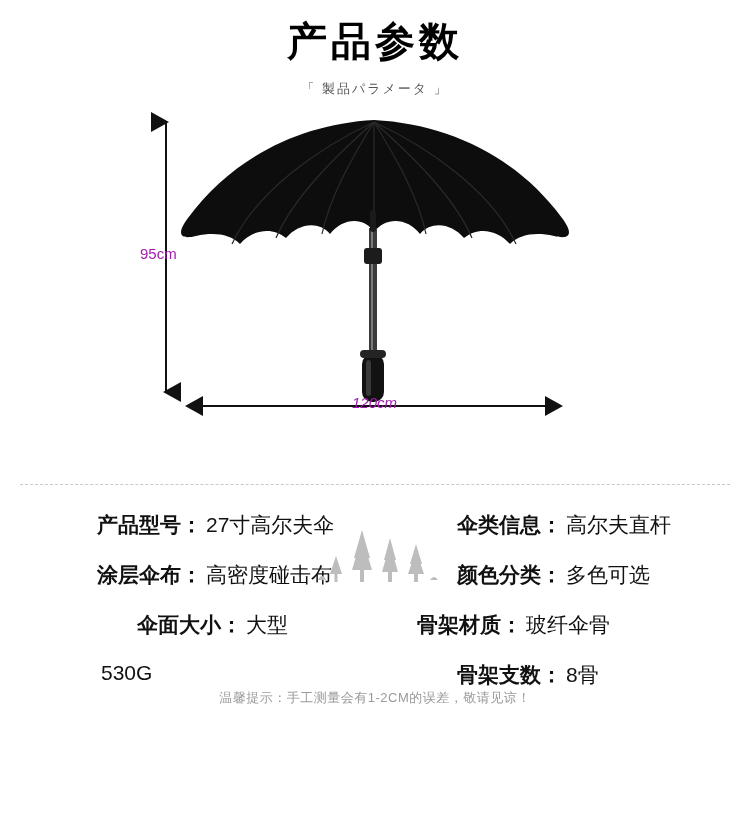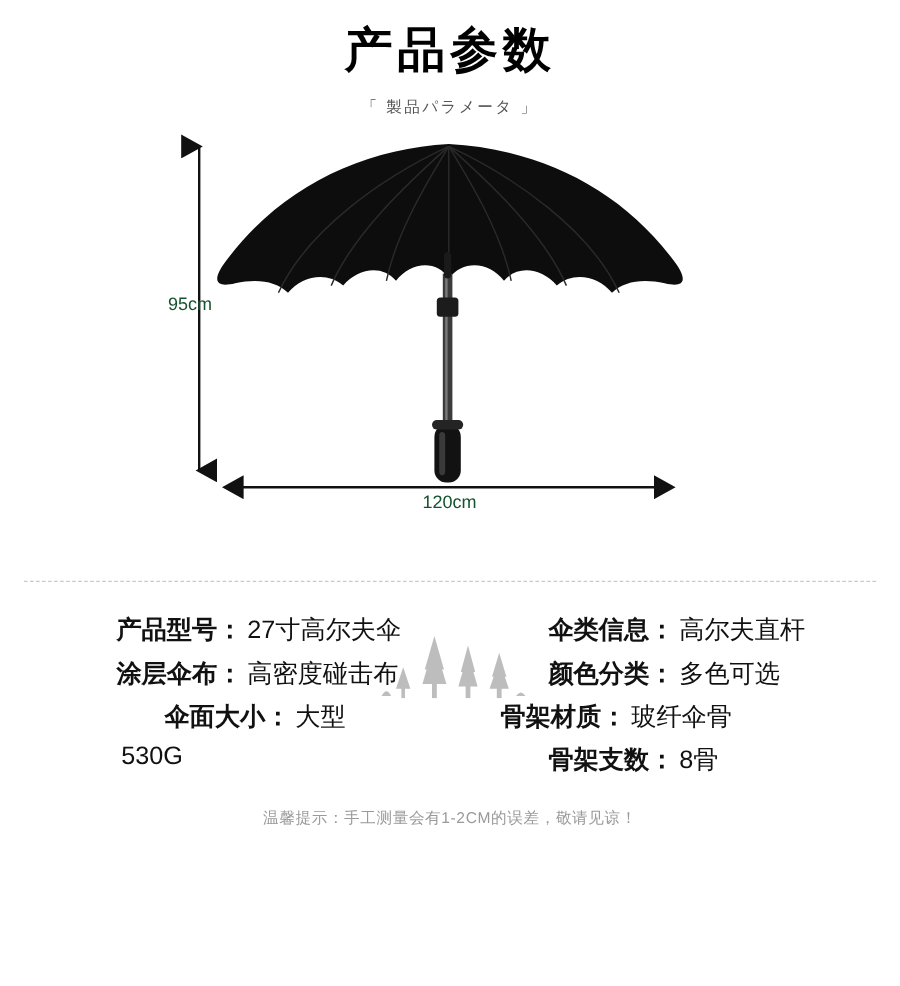--- a/index.html
+++ b/index.html
@@ -51,46 +51,47 @@
     margin-top: 12px;
   }
 
   .figure svg {
     display: block;
   }
 
   .dim-label {
     position: absolute;
     font-size: 15px;
-    color: #14532d;
+    color: #a21caf;
     font-family: "Liberation Sans", sans-serif;
   }
   .dim-height-label {
     left: 140px;
     top: 135px;
   }
   .dim-width-label {
     left: 352px;
-    top: 300px;
+    top: 284px;
+    font-style: italic;
   }
 
   
   .divider {
     width: 710px;
     margin: 14px auto 0 auto;
     border-top: 1px dashed #c9c9c9;
   }
 
   
   .specs {
     margin: 26px auto 0 auto;
     width: 640px;
     display: grid;
     grid-template-columns: 1fr 1fr;
-    row-gap: 8px;
+    row-gap: 22px;
   }
   .spec-row {
     display: flex;
     align-items: baseline;
     font-size: 21px;
     font-family: "Liberation Sans", sans-serif;
     color: #111111;
   }
   .spec-col-left { padding-left: 42px; }
   .spec-col-right { padding-left: 82px; }
@@ -99,21 +100,20 @@
     font-weight: bold;
     white-space: nowrap;
   }
   .spec-value {
     margin-left: 4px;
     white-space: nowrap;
   }
 
   
   .notice {
-    margin-top: 26px;
     text-align: center;
     font-size: 13px;
     color: #9a9a9a;
     letter-spacing: 0.5px;
   }
 
   
   .footer-deco {
     position: absolute;
     left: 0;

